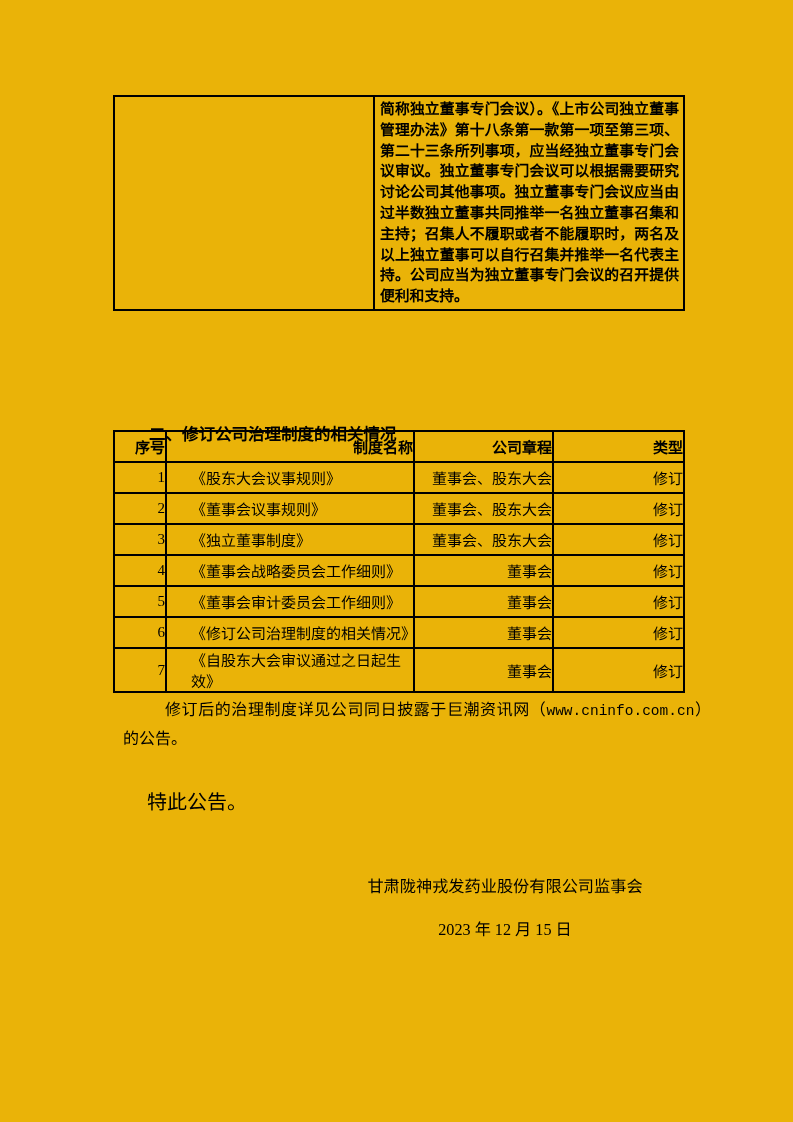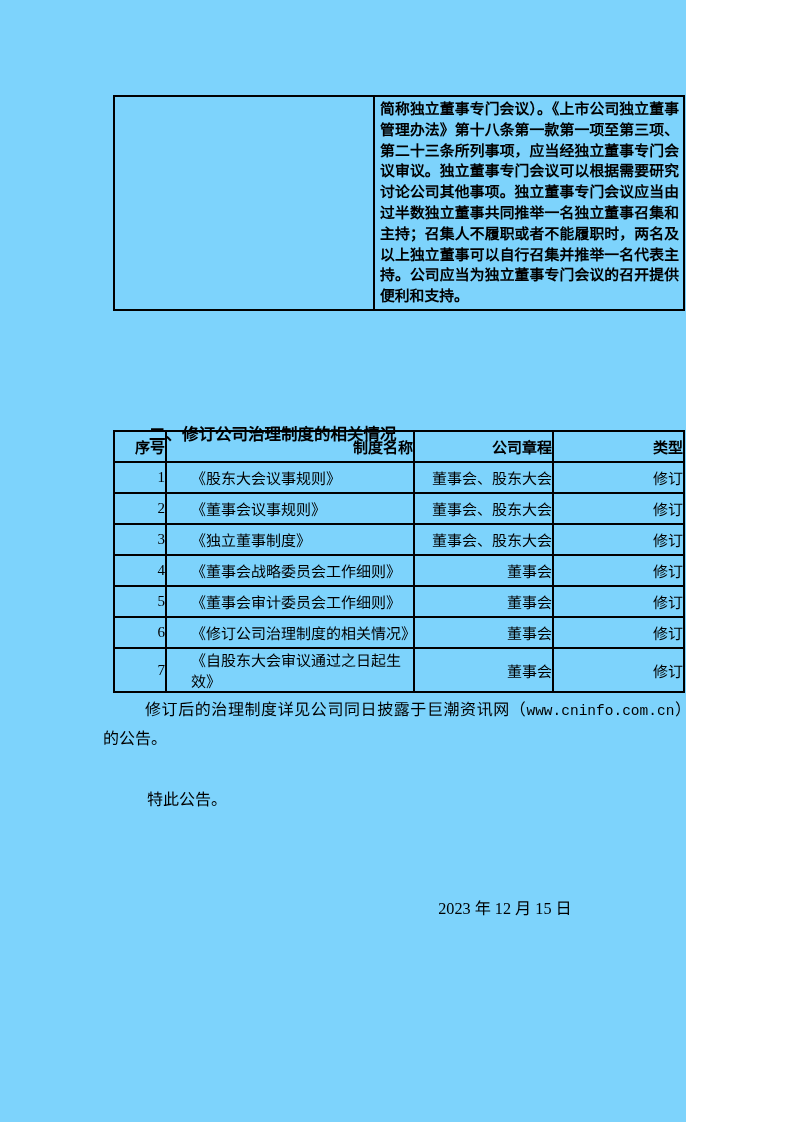--- a/index.html
+++ b/index.html
@@ -1,23 +1,23 @@
 <!DOCTYPE html>
 <html lang="zh-CN"><head>
 <meta charset="utf-8">
 <style>
   * { margin: 0; padding: 0; box-sizing: border-box; }
   html, body { background: #ffffff; }
   body { font-family: "Liberation Serif", serif; color: #000; }
 
   .page {
     position: relative;
-    width: 686px;
+    width: 793px;
     height: 1122px;
-    background: #7dd3fc;
+    background: #eab308;
     overflow: hidden;
   }
 
   
   table.t1 {
     position: absolute;
     left: 113px;
     top: 95px;
     width: 570px;
     border-collapse: collapse;
@@ -45,21 +45,21 @@
     font-size: 16px;
     line-height: 28.2px;
     text-align: justify;
     text-indent: 42px;
   }
   .para .mono {
     font-family: "Liberation Mono", monospace;
     font-size: 14.5px;
   }
   .para1 { top: 310px; }
-  .para2 { top: 696px; }
+  .para2 { top: 696px; margin-left: 20px; }
 
   .heading {
     position: absolute;
     left: 103px;
     top: 400px;
     width: 588px;
     font-size: 16.5px;
     font-weight: bold;
     padding-left: 46px;
     margin-top: 21px;
@@ -90,34 +90,34 @@
   table.t2 td.cell-name {
     text-align: left;
     padding-left: 24px;
   }
 
   .closing {
     position: absolute;
     left: 103px;
     top: 786px;
     width: 588px;
-    font-size: 16px;
+    font-size: 20px;
     text-indent: 44px;
   }
 
   .sig-block {
     position: absolute;
     left: 218px;
     top: 873px;
     width: 574px;
     text-align: center;
     font-size: 16.2px;
     line-height: 28px;
   }
-  .sig-block .sig-date { margin-top: 22px; }
+  .sig-block .sig-date { margin-top: 15px; }
 </style>
 </head>
 <body>
 
 <div class="page">
 
   <table class="t1">
     <tbody>
       <tr>
         <td class="t1-left"></td>
@@ -188,16 +188,17 @@
         <td>修订</td>
       </tr>
     </tbody>
   </table>
 
   <p class="para para2"><span>修订后的治理制度详见公司同日披露于巨潮资讯网（</span><span class="mono">www.cninfo.com.cn</span><span>）的公告。</span></p>
 
   <p class="closing">特此公告。</p>
 
   <div class="sig-block">
+    <div class="sig-company">甘肃陇神戎发药业股份有限公司监事会</div>
     <div class="sig-date">2023 年 12 月 15 日</div>
   </div>
 
 </div>
 
 </body></html>

